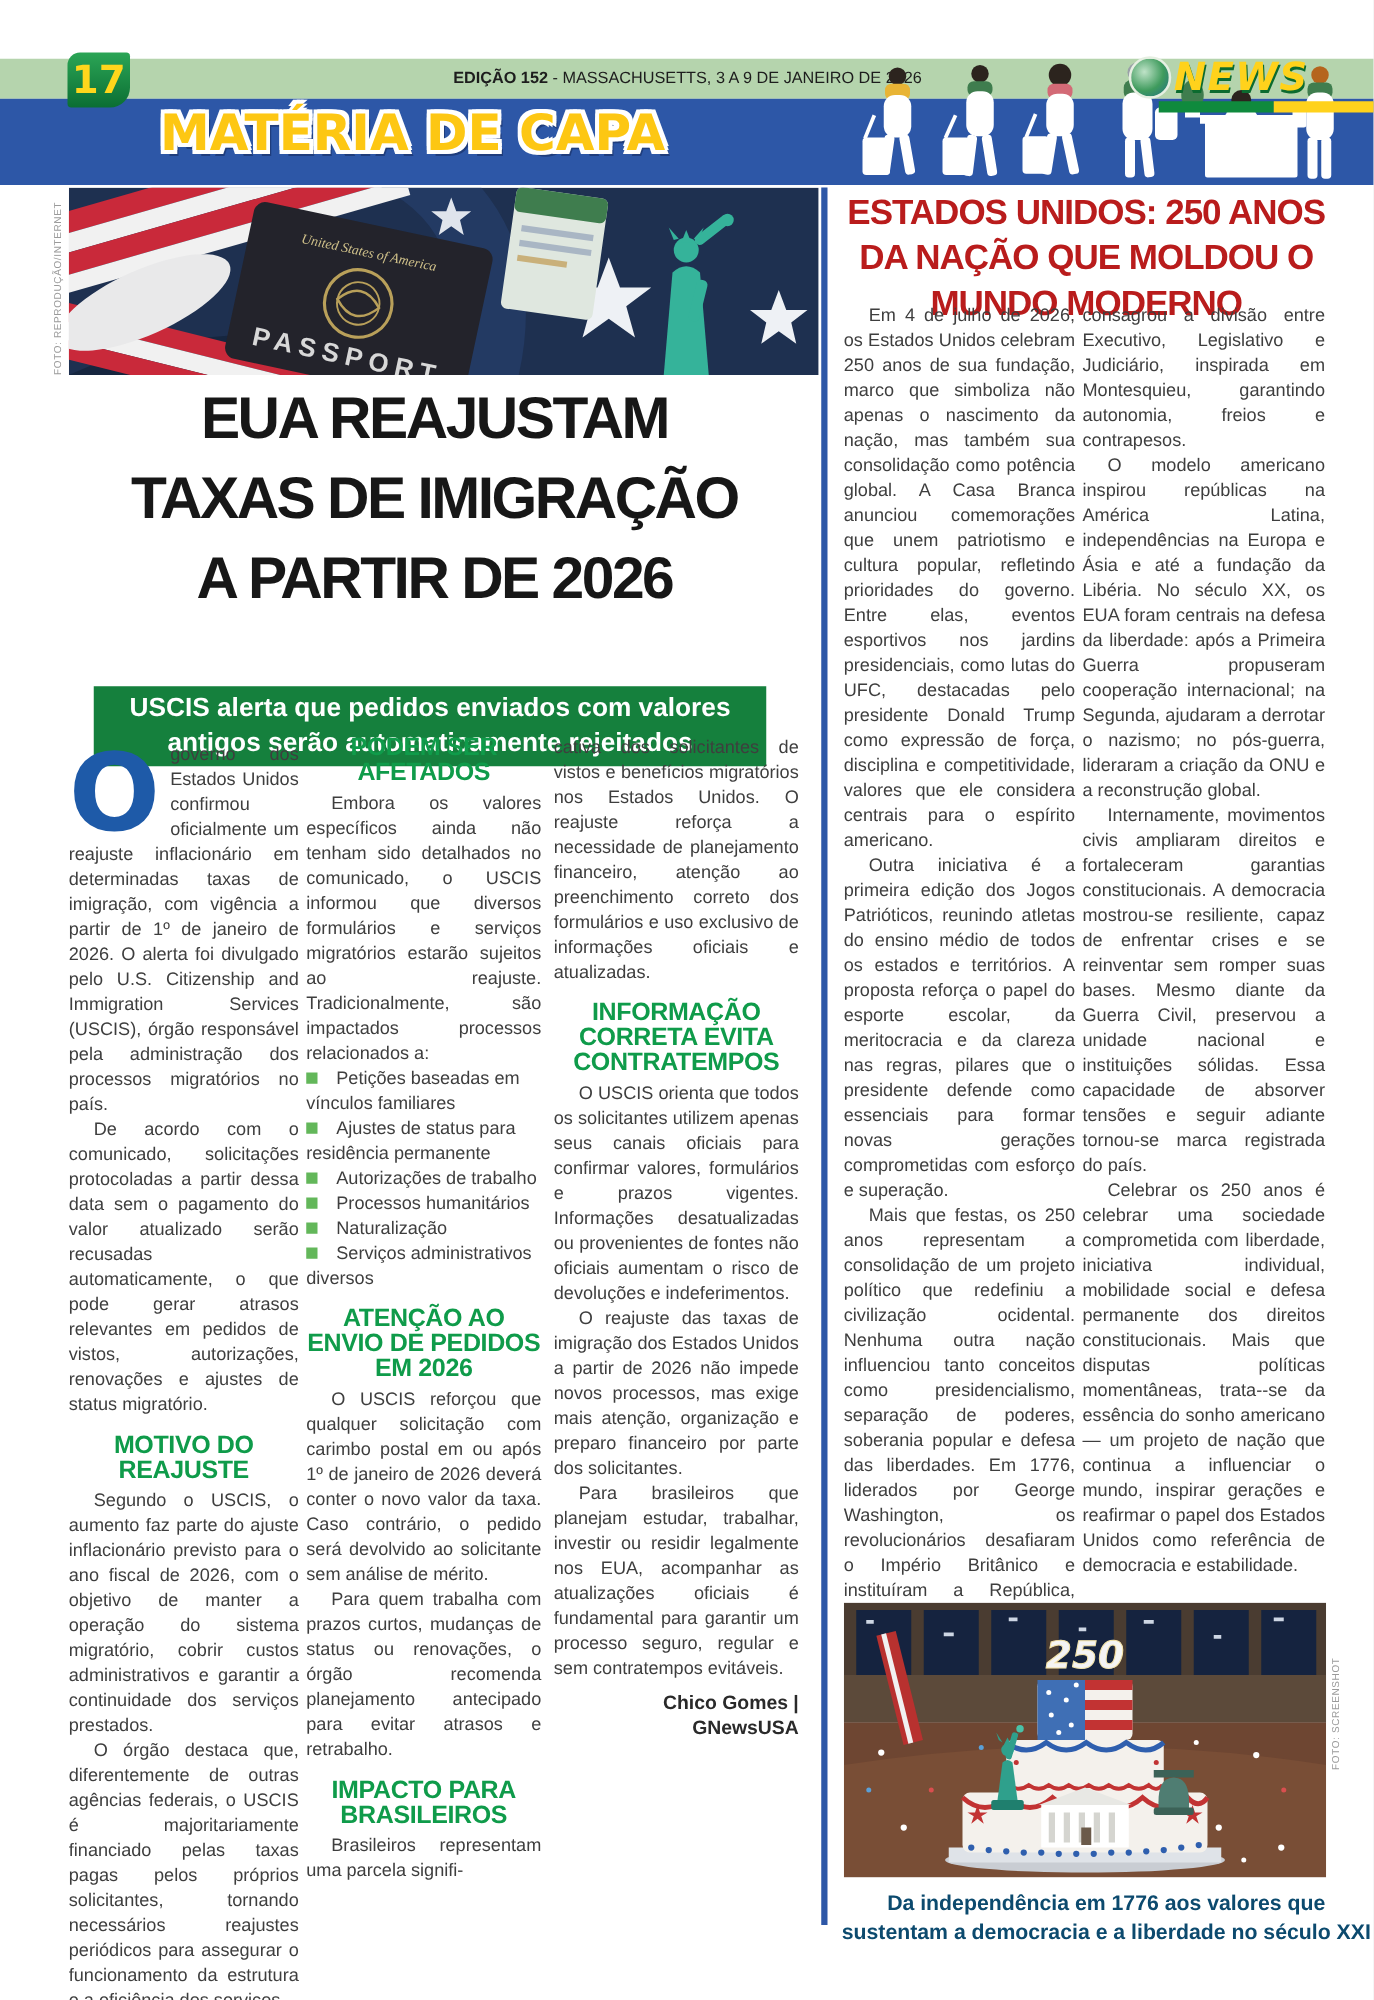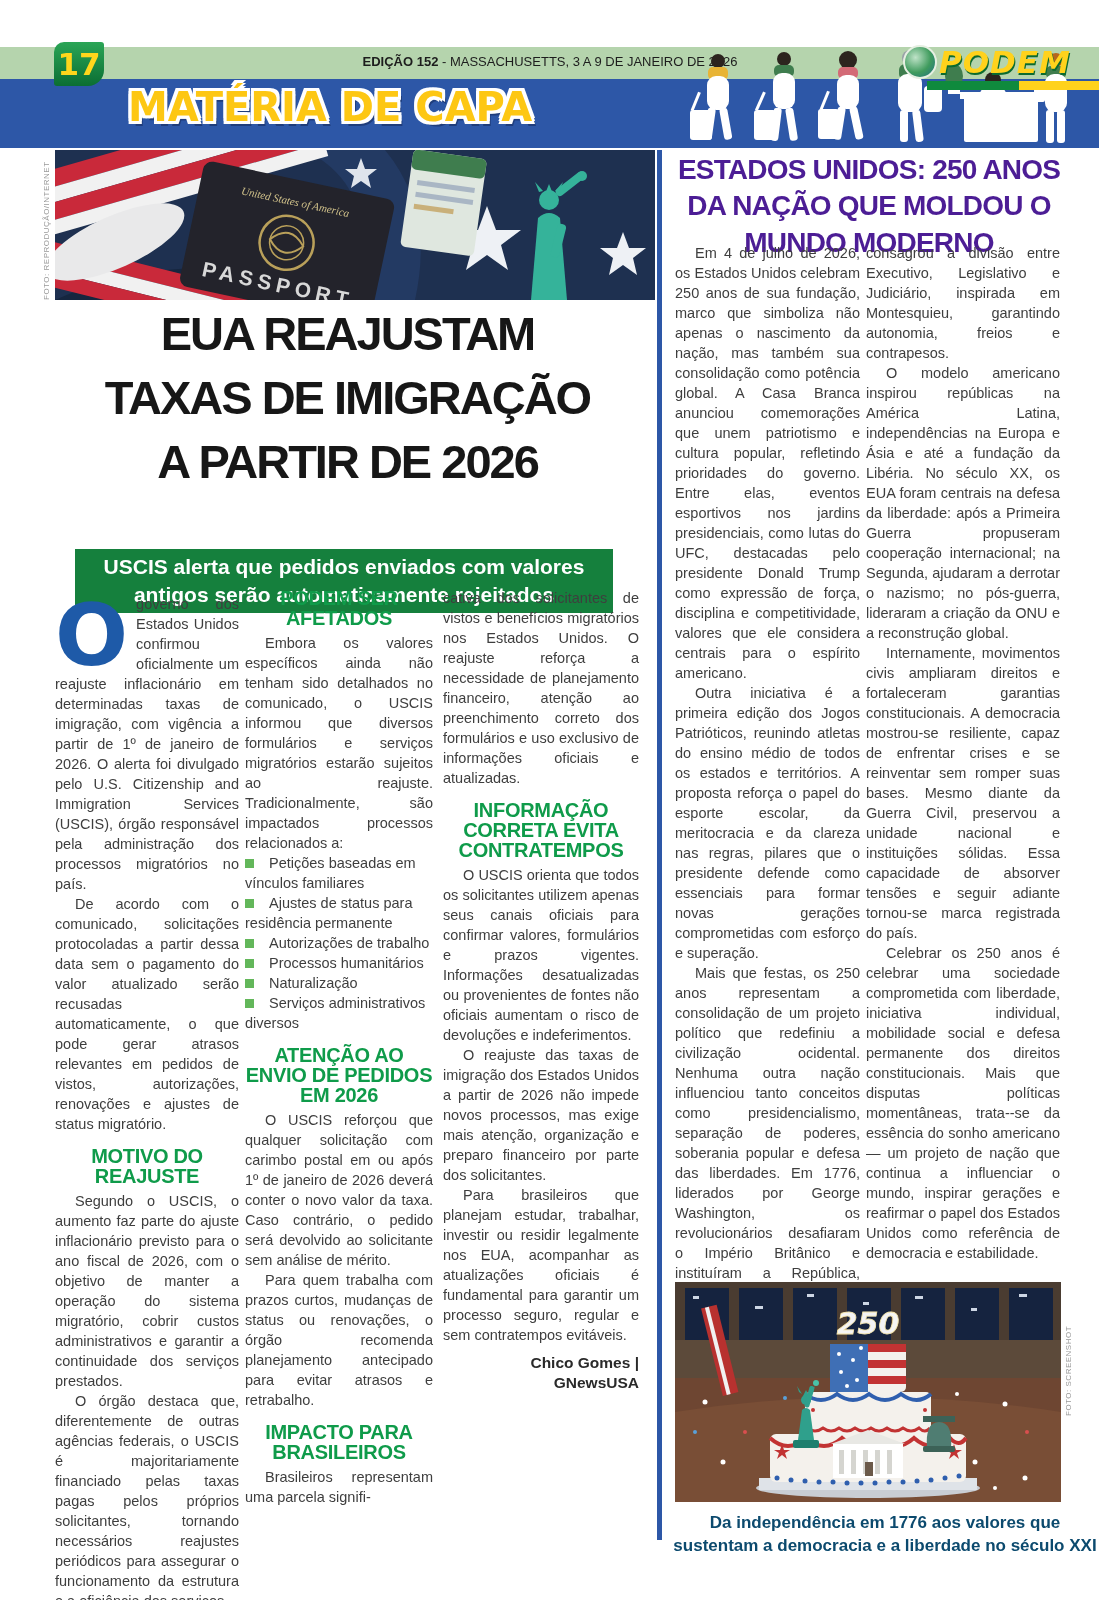--- a/index.html
+++ b/index.html
@@ -56,21 +56,21 @@
   .colB{left:866px;top:243px;width:194px;}
   h4.green{color:#0f9b4a;font-size:20px;line-height:20px;text-align:center;font-weight:900;
            margin:12px 0 5px;letter-spacing:-.3px;font-family:"Liberation Sans",sans-serif;}
   .dropcap{float:left;font-size:86px;line-height:78px;font-weight:900;color:#1e5aa8;margin:2px 8px 0 0;
            font-family:"DejaVu Sans",sans-serif;}
   .bullet{margin:0;text-align:left;}
   .sq{display:inline-block;width:9px;height:9px;background:#63b75a;margin-right:15px;}
   .byline{text-align:right;font-weight:bold;color:#2a2a2a;margin-top:8px;font-size:15.5px;line-height:20px;}
 
   
-  .art2-headline{position:absolute;left:672px;top:152px;width:394px;text-align:center;color:#4c1d95;
+  .art2-headline{position:absolute;left:672px;top:152px;width:394px;text-align:center;color:#b91c1c;
                  font-weight:900;font-size:28px;line-height:1.3;letter-spacing:-.8px;}
   .photo-cake{position:absolute;left:675px;top:1282px;width:386px;height:220px;overflow:hidden;font-style:italic;}
   .caption{position:absolute;left:670px;top:1512px;width:430px;text-align:center;font-weight:bold;
            font-size:17px;line-height:1.35;color:#0c4a6e;}
 </style>
 </head>
 <body>
 
 <div class="page">
 
@@ -132,21 +132,21 @@
       <rect x="357" y="28" width="22" height="38" rx="9" fill="#ffffff"></rect>
       <rect x="358" y="64" width="8" height="33" rx="3" fill="#ffffff"></rect>
       <rect x="369" y="64" width="8" height="33" rx="3" fill="#ffffff"></rect>
       <rect x="346" y="40" width="11" height="16" rx="2" fill="#ffffff"></rect>
     </g>
   </svg>
 
   <div class="gnews">
     <div class="gnews-row">
       <div class="gnews-globe"></div>
-      <div class="gnews-text">PODEM</div>
+      <div class="gnews-text">NEWS</div>
     </div>
     <div class="gnews-strips">
       <div class="strip-g"></div>
         <div class="strip-y"></div>
     </div>
   </div>
 
   <div class="credit-vert credit-left">FOTO: REPRODUÇÃO/INTERNET</div>
   <div class="photo-main">
     <svg width="600" height="150" viewBox="0 0 600 150">

